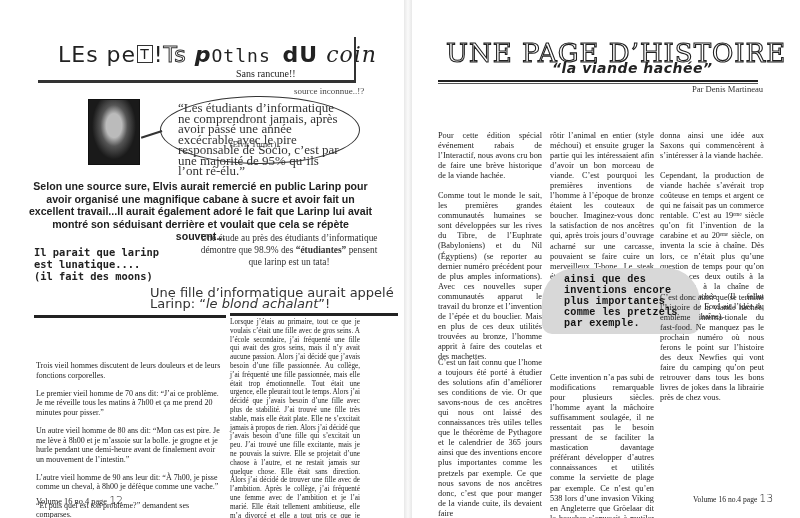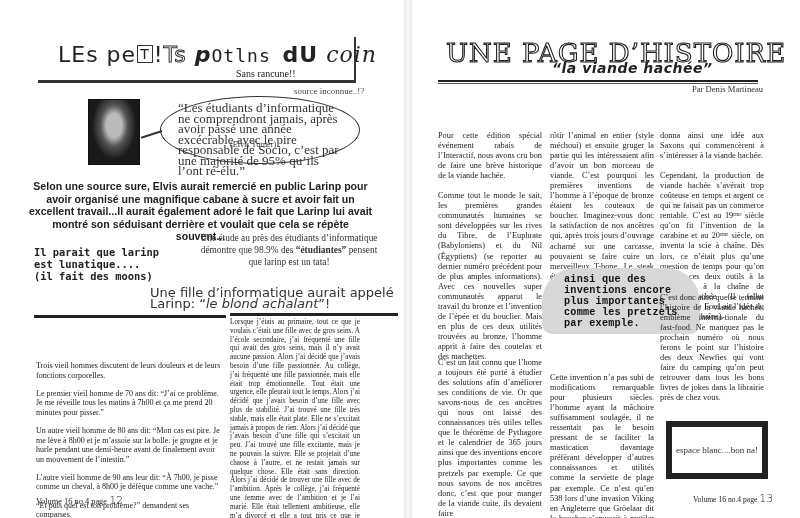--- a/index.html
+++ b/index.html
@@ -133,15 +133,14 @@
   <div class="col c1b">
       <p>C’est un fait connu que l’home a toujours été porté à étudier des solutions afin d’améliorer ses conditions de vie. Or que savons-nous de ces ancêtres qui nous ont laissé des connaissances très utiles telles que le théorème de Pythagore et le calendrier de 365 jours ainsi que des inventions encore plus importantes comme les pretzels par exemple. Ce que nous savons de nos ancêtres donc, c’est que pour manger de la viande cuite, ils devaient faire</p>
     </div>
   <div class="col c2b">
       <p>Cette invention n’a pas subi de modifications remarquable pour plusieurs siècles. l’homme ayant la mâchoire suffisamment soulagée, il ne ressentait pas le besoin pressant de se faciliter la mastication davantage préférant développer d’autres connaissances et utilités comme la serviette de plage par exemple. Ce n’est qu’en 538 lors d’une invasion Viking en Angleterre que Gröelaar dit le boucher s’amusait à mutiler ses victimes à coups de hache répétitifs et</p>
     </div>
   <div class="col c3b">
       <p>C’est donc ainsi que se termine l’histoire de la viande hachée, emblème interna-tionale du fast-food. Ne manquez pas le prochain numéro où nous ferons le point sur l’histoire des deux Newfies qui vont faire du camping qu’on peut retrouver dans tous les bons livres de jokes dans la librairie près de chez vous.</p>
     </div>
 
-  <div class="blank-box">espace blanc....bon na!</div>
   <div class="folio-r"><span>Volume 16 no.4 page </span><span class="pn">13</span></div>
 </div>
 
 </body></html>

